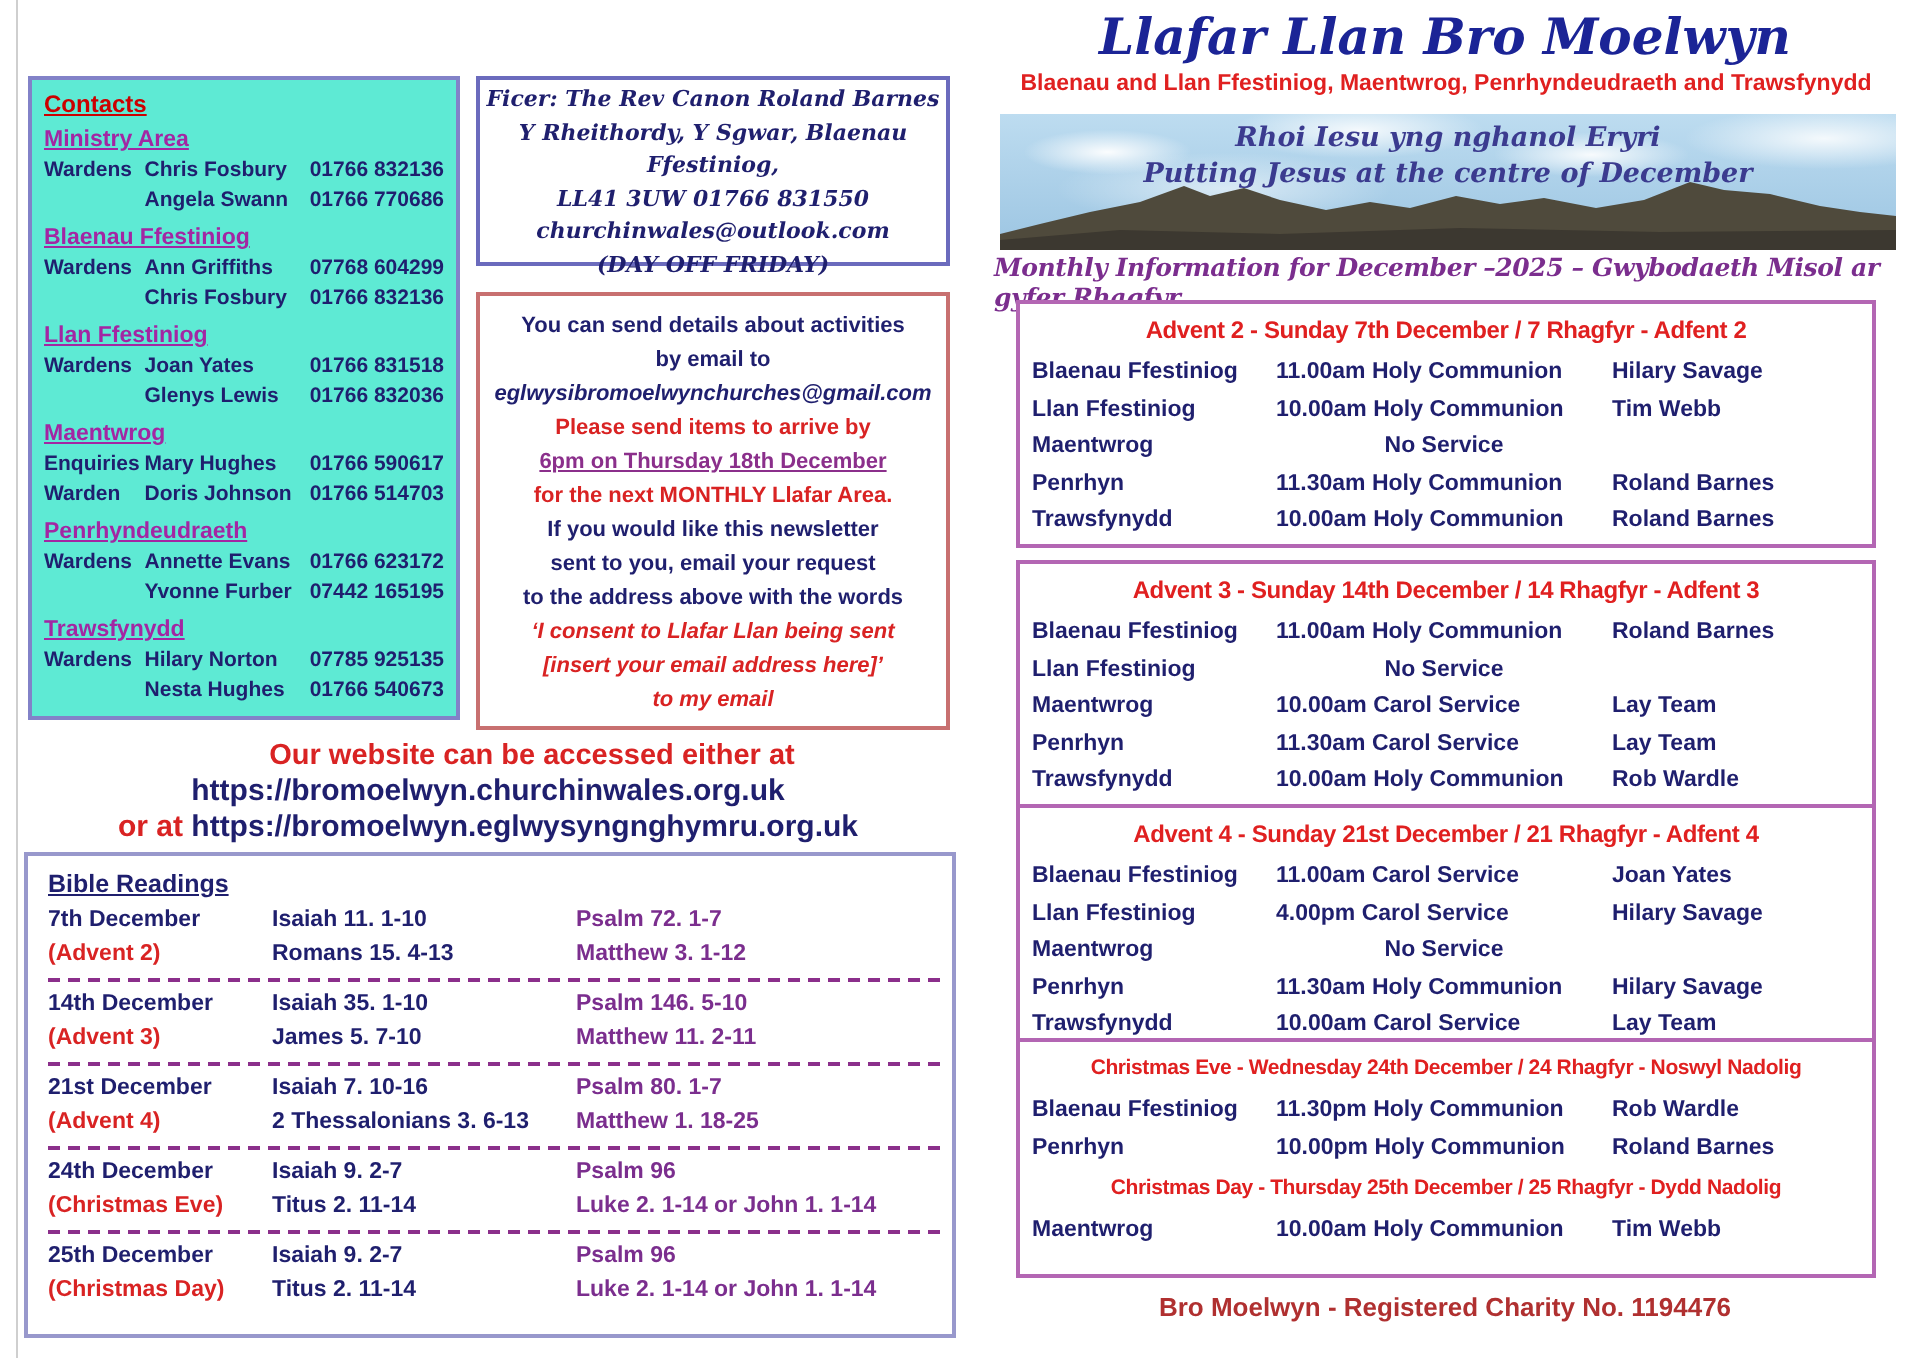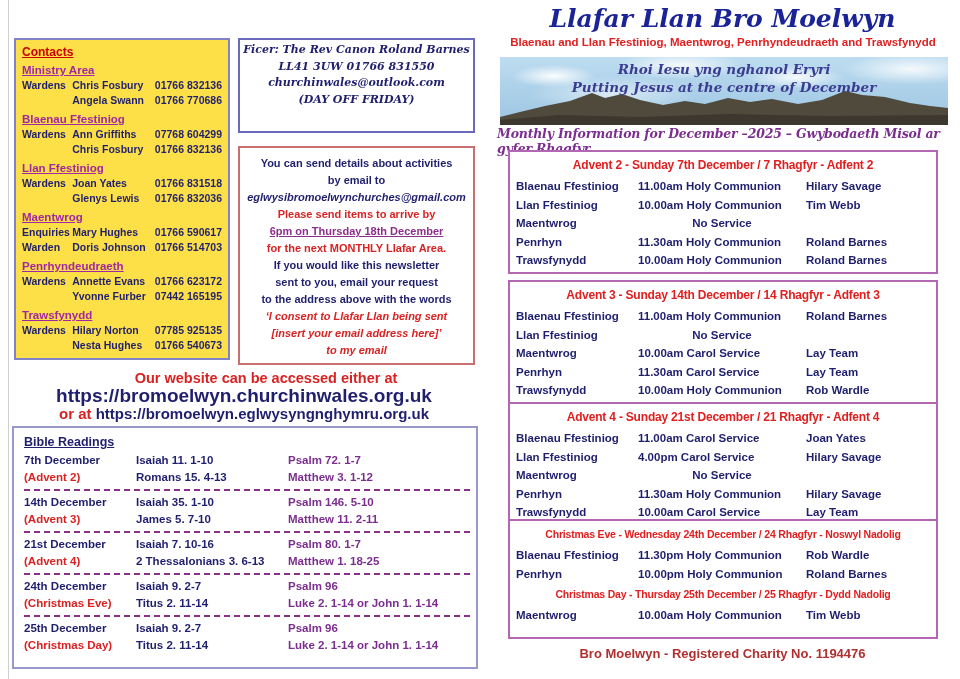--- a/index.html
+++ b/index.html
@@ -6,21 +6,21 @@
   html,body { background:#fff; }
   .page {
     position:relative; width:960px; height:679px; background:#ffffff;
     font-family:"Liberation Sans", sans-serif; font-weight:bold; overflow:hidden;
   }
   .fold-line { position:absolute; left:8px; top:0; width:1px; height:100%; background:#cfcfcf; }
 
   
   .contacts-box {
     position:absolute; left:14px; top:38px; width:216px; height:322px;
-    border:2px solid #8282c8; padding:5px 6px 0 6px; background:#fde047;
+    border:2px solid #8282c8; padding:5px 6px 0 6px; background:#5eead4;
   }
   .c-title { color:#cc0000; text-decoration:underline; font-size:12px; margin-bottom:3px; }
   .c-section-name { color:#a326a3; text-decoration:underline; font-size:11.5px; margin-top:4px; line-height:15px; }
   .c-row { display:flex; color:#1f1f6e; font-size:10.5px; line-height:15px; white-space:nowrap; }
   .c-role { width:56px; }
   .c-person { width:92px; }
   .c-phone { flex:1; }
 
   
   .vicar-box {
@@ -36,21 +36,21 @@
   }
   .email-box .blue { color:#1f1f6e; }
   .email-box .blue-italic { color:#1f1f6e; font-style:italic; }
   .email-box .red { color:#d92323; }
   .email-box .red-italic { color:#d92323; font-style:italic; }
   .email-box .purple-underline { color:#8b2f8b; text-decoration:underline; }
 
   
   .website-block { position:absolute; left:10px; top:369px; width:468px; text-align:center; line-height:18px; }
   .w1 { color:#d92323; font-size:14.5px;margin-left:44px; }
-  .w2 { color:#1f1f6e; font-size:19px; }
+  .w2 { color:#1f1f6e; font-size:15px; }
   .w3 { font-size:15px; }
   .w3 .or { color:#d92323; }
   .w3 .url { color:#1f1f6e; }
 
   
   .bible-box {
     position:absolute; left:12px; top:426px; width:466px; height:243px;
     border:2px solid #9898cc; padding:5px 6px 0 10px;
   }
   .b-title { color:#1f1f6e; font-size:12.5px; text-decoration:underline; line-height:19px; }
@@ -171,20 +171,21 @@
         <div class="c-row">
           <span class="c-role"></span>
           <span class="c-person">Nesta Hughes</span>
           <span class="c-phone">01766 540673</span>
         </div>
       </div>
   </div>
 
   <div class="vicar-box" id="vicar-box">
       <div>Ficer: The Rev Canon Roland Barnes</div>
+      <div>Y Rheithordy,  Y Sgwar, Blaenau Ffestiniog,</div>
       <div>LL41 3UW  01766 831550</div>
       <div>churchinwales@outlook.com</div>
       <div>(DAY OFF FRIDAY)</div>
     </div>
 
   <div class="email-box" id="email-box">
       <div class="blue">You can send details about activities</div>
       <div class="blue">by email to</div>
       <div class="blue-italic">eglwysibromoelwynchurches@gmail.com</div>
       <div class="red">Please send items to arrive by</div>

